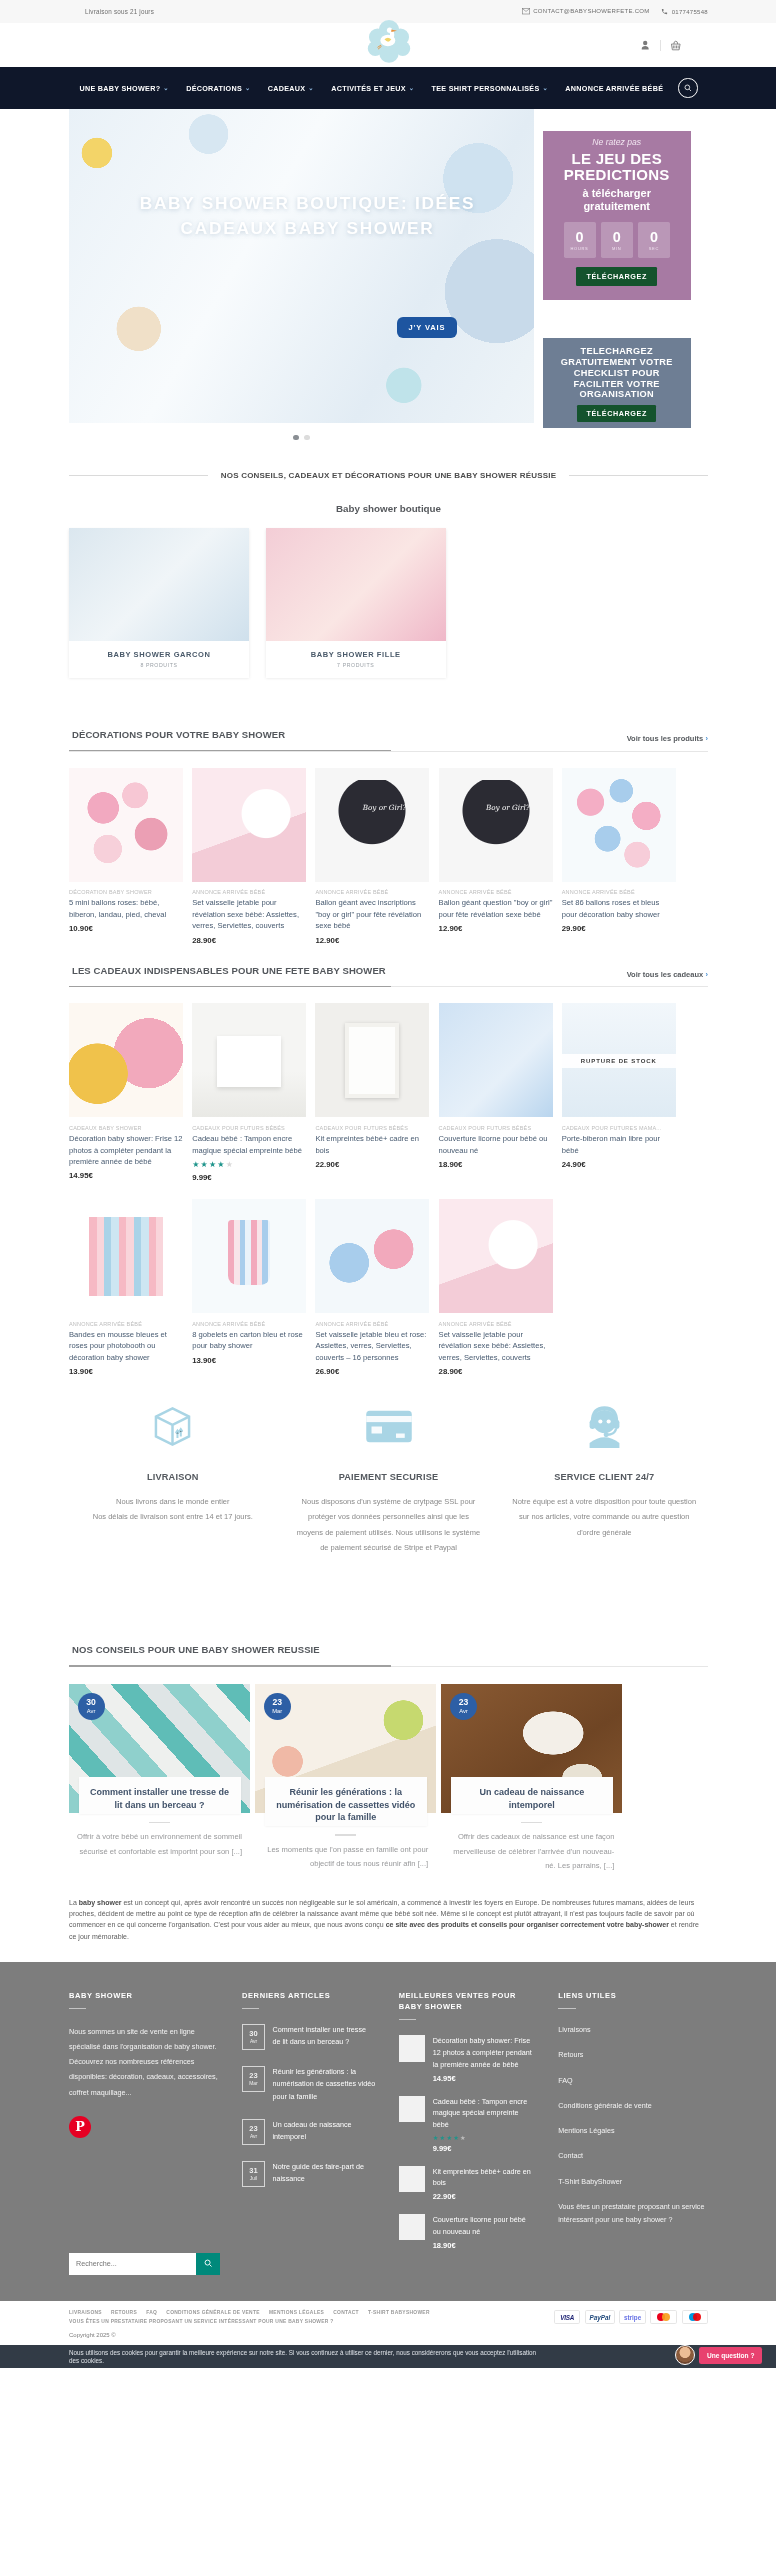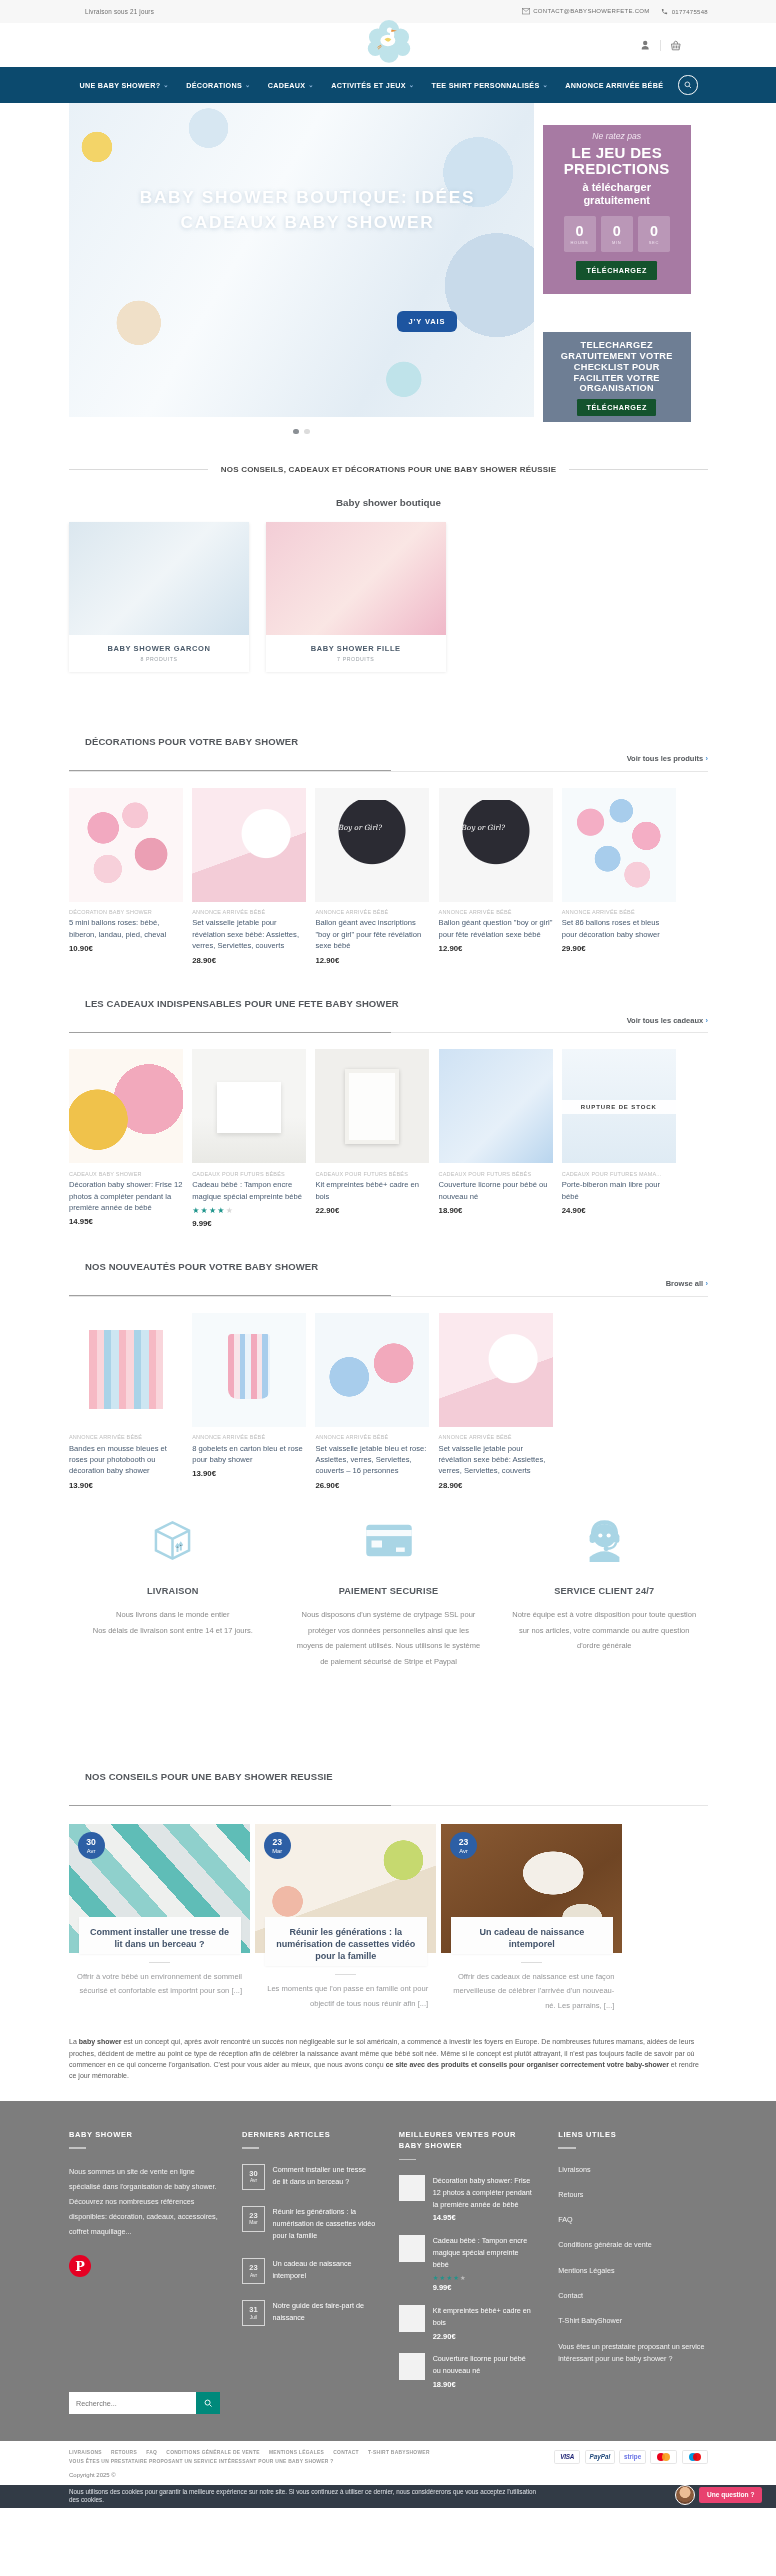--- a/index.html
+++ b/index.html
@@ -16,21 +16,21 @@
   .top-item svg{display:block}
 
   
   .header{height:44px;background:#fff;position:relative}
   .logo{position:absolute;left:50%;top:-10.4px;transform:translateX(-50%);width:55px;height:55px;z-index:6;display:block}
   .hdr-icons{position:absolute;right:17.3px;top:0;height:44px;display:flex;align-items:center;gap:0}
   .hdr-icon{padding:0 9.2px;color:#7a7a7a;display:flex;align-items:center}
   .hdr-icon + .hdr-icon{border-left:0.6px solid #e2e2e2}
 
   
-  .nav{height:36px;background:#0c4a6e;display:flex;align-items:center;justify-content:center}
+  .nav{height:42px;background:#0f172a;display:flex;align-items:center;justify-content:center}
   .nav-items{display:flex;align-items:center;gap:17.3px}
   .nav-item{color:#fff;font-size:7.2px;font-weight:bold;letter-spacing:0.3px;display:flex;align-items:center;gap:2.9px;white-space:nowrap}
   .caret{color:#8fb8de;font-size:6.3px;transform:translateY(-1.2px)}
   .nav-search{margin-left:15px;width:17.3px;height:17.3px;border:1.2px solid #fff;border-radius:50%;display:flex;align-items:center;justify-content:center;color:#fff}
 
   
   .hero{display:flex;margin-top:0}
   .hero-inner{width:639px;margin:0 auto;display:flex;gap:8px}
   .hero-slide{width:465px;height:314px;position:relative;flex:none;overflow:hidden;
     background:
@@ -69,33 +69,33 @@
   .cat-img{height:113px}
   .cat-info{text-align:center;padding:8.6px 0 9.8px}
   .cat-name{font-size:7.5px;font-weight:bold;color:#4a5a6a;letter-spacing:0.6px}
   .cat-count{font-size:5.2px;color:#9aa0a6;letter-spacing:0.6px;margin-top:3.5px}
 
   
   .psec{margin-top:48px}
   .psec + .psec{margin-top:17.3px}
   .sec-head{position:relative;border-bottom:0.6px solid #e6e6e6;padding-bottom:7.5px;display:flex;justify-content:space-between;align-items:flex-end}
   .sec-head::after{content:'';position:absolute;bottom:-0.6px;left:0;width:322px;height:1.2px;background:#a0a0a0}
-  .sec-title{margin:16px;font-size:9.5px;font-weight:bold;color:#53575c;letter-spacing:0.1px}
+  .sec-title{margin:3px;font-size:9.5px;font-weight:bold;color:#53575c;letter-spacing:0.1px}
   .sec-link{font-size:7.5px;font-weight:bold;color:#565a5e}
   .sec-link .chev{color:#4a90d2;margin-left:2.3px}
   .prod-row{display:grid;grid-template-columns:repeat(5,114px);gap:9.2px;margin-top:16px}
   .product{display:block}
   .p-img{height:114px;position:relative;overflow:hidden;background:#f6f6f6}
   .p-cat{margin-top:7.5px;font-size:5.5px;letter-spacing:0.2px;color:#bcbcbc;text-transform:uppercase}
   .p-title{margin-top:2.3px;font-size:7.6px;color:#475a70;line-height:1.5}
   .p-price{margin-top:4px;font-size:7.8px;font-weight:bold;color:#2b2b2b}
   .stars{color:#d7d7d7;font-size:8px;letter-spacing:1.2px;margin-top:4px}
   .stars .st.on{color:#1e948b}
   .p-badge{position:absolute;left:0;right:0;top:44%;background:rgba(255,255,255,.92);color:#3a3a3a;font-size:6px;font-weight:bold;letter-spacing:0.9px;text-align:center;padding:4px 0}
-  .img-art{position:absolute;inset:0;display:flex;align-items:center;justify-content:flex-start}
+  .img-art{position:absolute;inset:0;display:flex;align-items:center;justify-content:flex-end}
   .img-art-text{display:none}
   .th-dark-balloon .img-art{inset:12.7px 23px 29px}
   .th-dark-balloon .img-art{background:radial-gradient(circle at 50% 42%,#2b2b33 0 33px,transparent 34px)}
   .th-dark-balloon .img-art-text{display:block;color:#fff;font-family:"DejaVu Serif",serif;font-style:italic;font-size:7.2px;transform:translateY(-9.2px)}
 
   
   .th-girl{background:linear-gradient(135deg,#f3cdd6,#fae6e4 55%,#efb7c8)}
   .th-boy{background:linear-gradient(135deg,#dbe7ef,#f0f5f8 50%,#cfe0ec)}
   .th-pink-balloons{background:radial-gradient(circle at 30% 35%,#f2a9c0 0 15.5px,transparent 16px),radial-gradient(circle at 58% 24%,#f7c7d4 0 12.7px,transparent 13.2px),radial-gradient(circle at 72% 58%,#eb9fb4 0 16px,transparent 16.7px),radial-gradient(circle at 34% 71%,#f7d0da 0 14px,transparent 14.4px),#fdf6f7}
   .th-pink-set{background:radial-gradient(circle at 65% 40%,#fff 0 24px,transparent 25px),linear-gradient(160deg,#fbe9ee 55%,#f3ccd7 55.2%)}
@@ -490,24 +490,20 @@
               </div>
               <div class="p-cat">CADEAUX POUR FUTURES MAMA...</div>
               <div class="p-title">Porte-biberon main libre pour bébé</div>
 
               <div class="p-price">24.90€</div>
             </a>
           </div>
       </section>
 
       <section class="psec">
-        <div class="sec-head">
-          <h2 class="sec-title">NOS NOUVEAUTÉS POUR VOTRE BABY SHOWER</h2>
-          <a class="sec-link"><span>Browse all</span><span class="chev">›</span></a>
-        </div>
         <div class="prod-row">
 
             <a class="product">
               <div class="p-img th-foam-strips">
                 
                 
               </div>
               <div class="p-cat">ANNONCE ARRIVÉE BÉBÉ</div>
               <div class="p-title">Bandes en mousse bleues et roses pour photobooth ou décoration baby shower</div>
 

